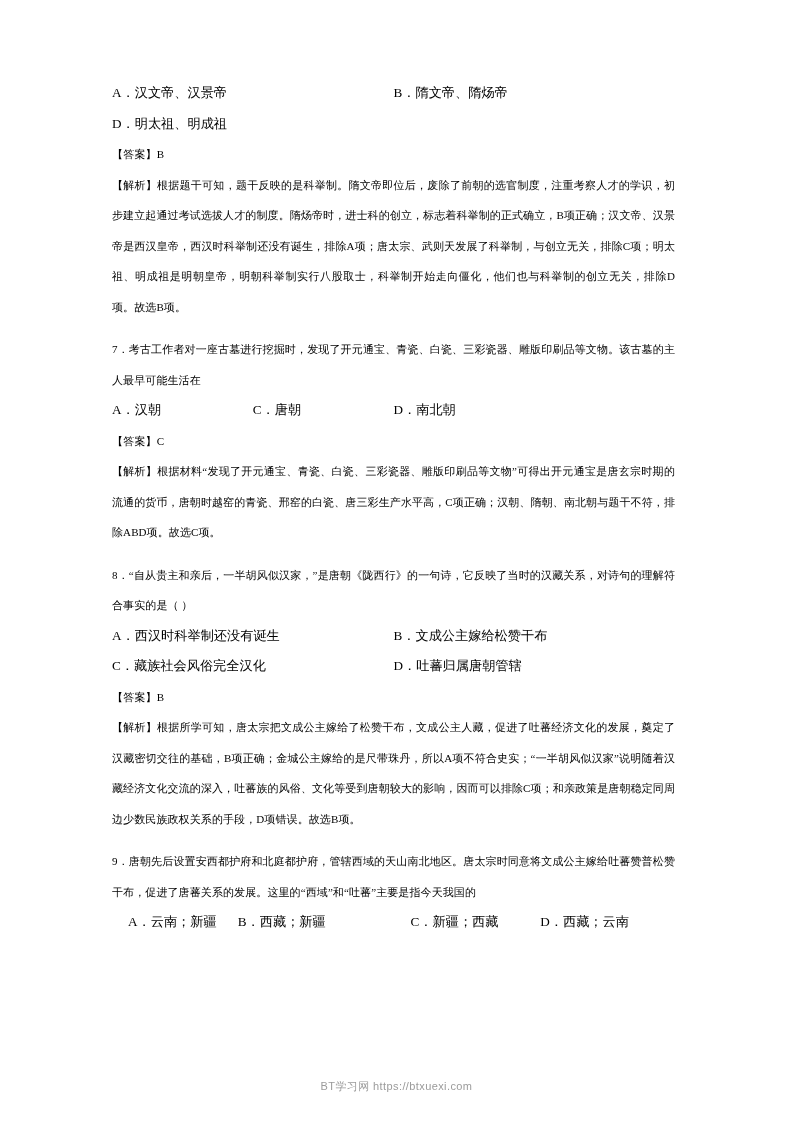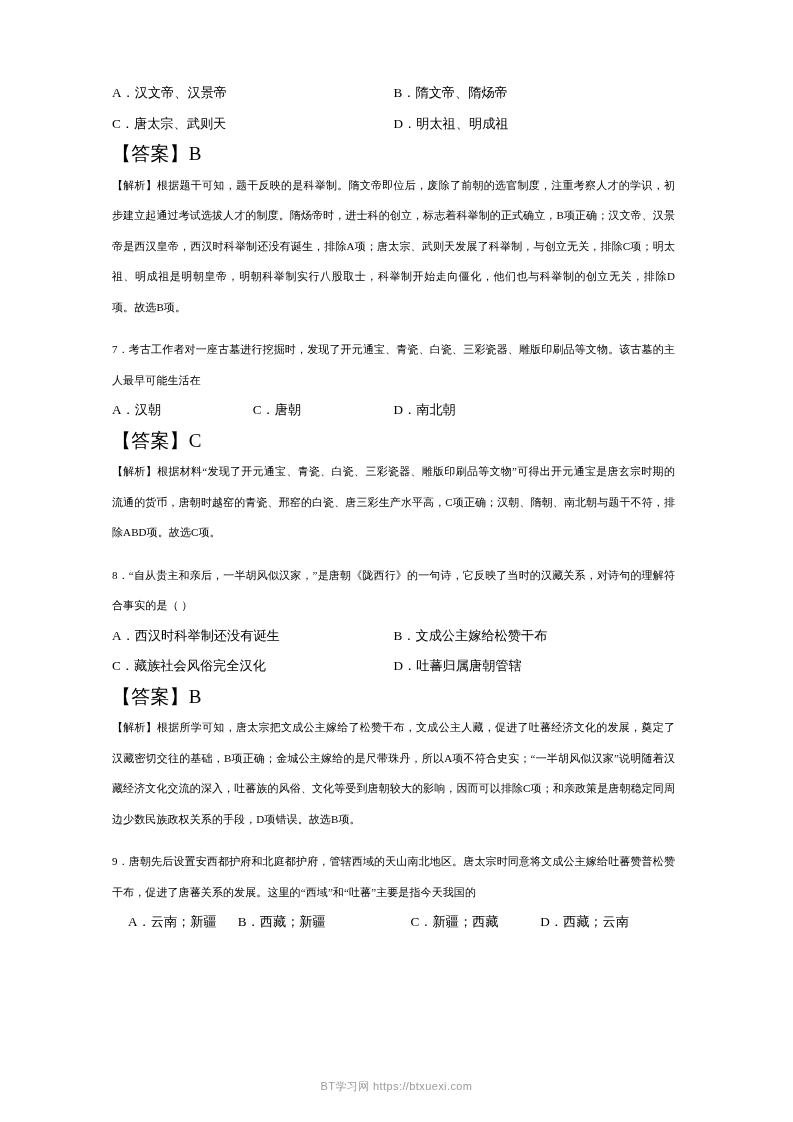--- a/index.html
+++ b/index.html
@@ -18,21 +18,21 @@
   .page {
     position: absolute;
     left: 0;
     top: 0;
     width: 785px;
     height: 1122px;
     box-sizing: border-box;
     padding: 78px 110px 0 112px;
   }
   .line {
-    font-size: 19px;
+    font-size: 11px;
     line-height: 30.5px;
     letter-spacing: 0.2px;
     white-space: pre-wrap;
     word-break: break-all;
   }
   .opt-row {
     display: flex;
     font-size: 13.2px;
     line-height: 30.5px;
   }
@@ -70,21 +70,20 @@
 <body>
 
 <div class="page">
 
   <div class="opt-row opt-2">
     <div class="opt">A．汉文帝、汉景帝</div>
     <div class="opt">B．隋文帝、隋炀帝</div>
   </div>
 
   <div class="opt-row opt-2">
-    <div class="opt">C．唐太宗、武则天</div>
     <div class="opt">D．明太祖、明成祖</div>
   </div>
 
   <div class="line">【答案】B</div>
 
   <div class="para">【解析】根据题干可知，题干反映的是科举制。隋文帝即位后，废除了前朝的选官制度，注重考察人才的学识，初步建立起通过考试选拔人才的制度。隋炀帝时，进士科的创立，标志着科举制的正式确立，B项正确；汉文帝、汉景帝是西汉皇帝，西汉时科举制还没有诞生，排除A项；唐太宗、武则天发展了科举制，与创立无关，排除C项；明太祖、明成祖是明朝皇帝，明朝科举制实行八股取士，科举制开始走向僵化，他们也与科举制的创立无关，排除D项。故选B项。</div>
 
   <div class="gap"></div>
 
   <div class="para">7．考古工作者对一座古墓进行挖掘时，发现了开元通宝、青瓷、白瓷、三彩瓷器、雕版印刷品等文物。该古墓的主人最早可能生活在</div>

